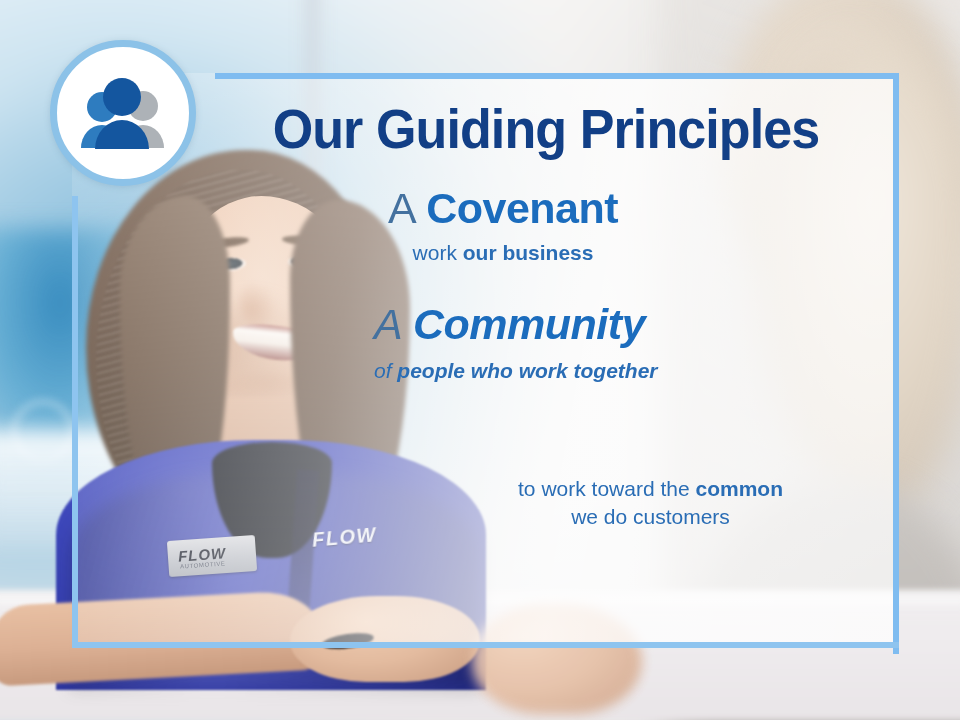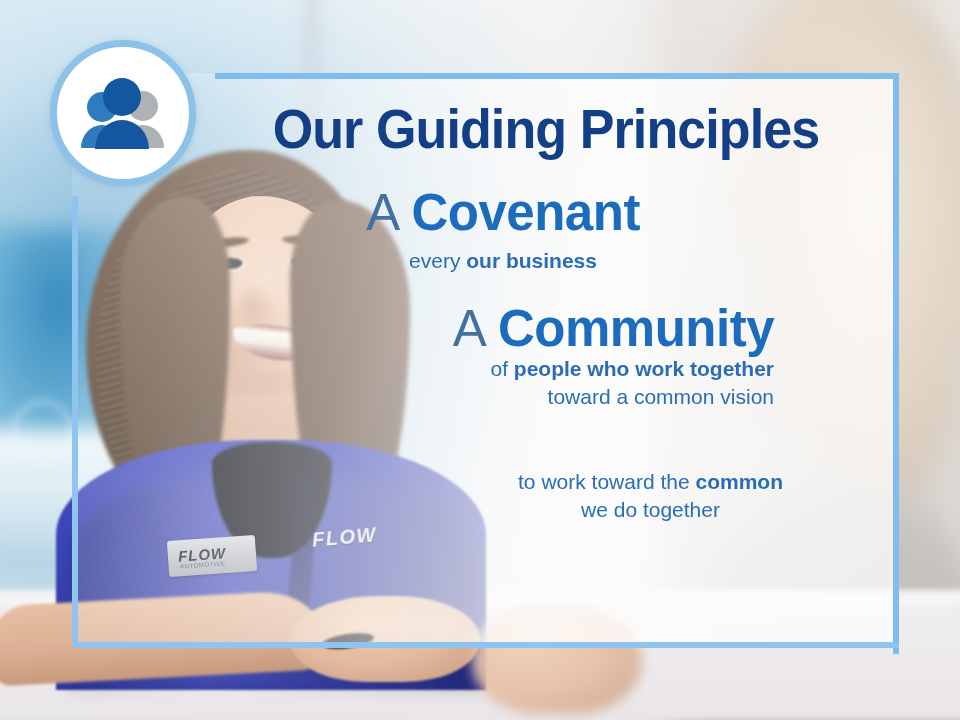--- a/index.html
+++ b/index.html
@@ -331,21 +331,21 @@
     color: #123f86;
     transform: scaleX(0.93);
     transform-origin: center;
     white-space: nowrap;
   }
 
   .block { position: absolute; color: #2a6db5; }
 
   .headline {
     font-family: "Liberation Sans", sans-serif;
-    font-size: 51px;
+    font-size: 43px;
     line-height: 1.04;
     white-space: nowrap;
   }
   .headline .lead {
     font-weight: normal;
     color: #43719f;
   }
   .headline .key {
     font-weight: bold;
     color: #1b6cbd;
@@ -355,26 +355,26 @@
     font-family: "Liberation Sans", sans-serif;
     font-size: 21px;
     line-height: 1.34;
     color: #2a6db5;
     font-weight: normal;
     white-space: nowrap;
   }
   .subline b { font-weight: bold; }
 
   .block-covenant   { left: 338px; top: 186px; width: 330px; text-align: center; }
-  .block-community  { left: 374px; top: 302px; width: 400px; text-align: right; }
+  .block-community  { left: 374px; top: 302px; width: 400px; text-align: left; font-style: italic; }
   .block-commitment { left: 428px; top: 462px; width: 445px; text-align: center; }
 
   .block-covenant .subline   { margin-top: 8px; }
-  .block-community .subline  { }
-  .block-commitment .subline { margin-top: 6px; }
+  .block-community .subline  { margin-top: 10px; }
+  .block-commitment .subline { margin-top: 13px; }
 </style>
 </head>
 <body>
 
 <div id="stage">
 
   <div class="photo-layer">
     <div class="bg-base"></div>
     <div class="bg-window-pillar"></div>
     <div class="bg-car"></div>
@@ -446,38 +446,37 @@
     </svg>
   </div>
 
   <div class="title">Our Guiding Principles</div>
 
   <div class="block block-covenant">
     <div class="headline">
       <span class="lead">A </span><span class="key">Covenant</span>
     </div>
     <div class="subline">
-      <span>every </span><b>our business</b>
+      <span>work </span><b>our business</b>
     </div>
   </div>
 
   <div class="block block-community">
     <div class="headline">
       <span class="lead">A </span><span class="key">Community</span>
     </div>
     <div class="subline">
       <div>
         <span>of </span><b>people who work together</b>
       </div>
-      <div>toward a common vision</div>
     </div>
   </div>
 
   <div class="block block-commitment">
     <div class="subline">
       <div>
         <span>to work toward the </span><b>common</b>
       </div>
-      <div>we do together</div>
+      <div>we do customers</div>
     </div>
   </div>
 
 </div>
 
 </body></html>

